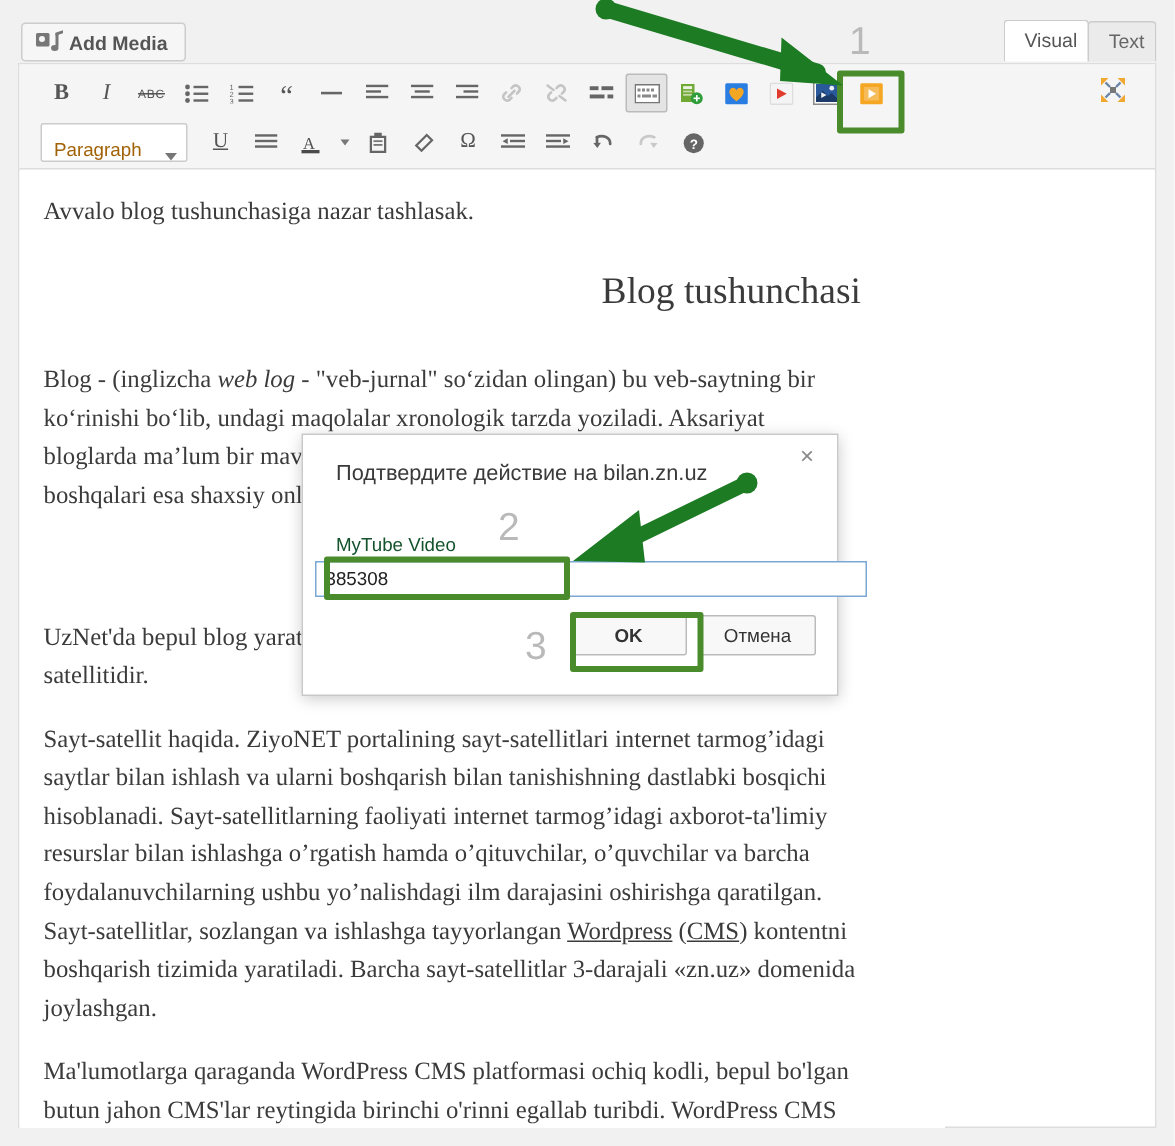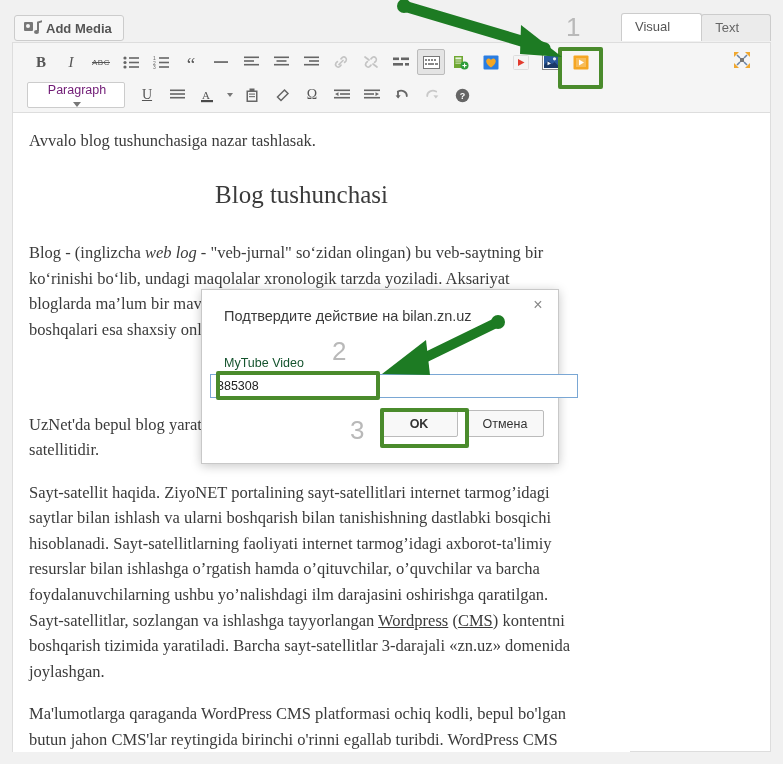--- a/index.html
+++ b/index.html
@@ -42,21 +42,21 @@
     background:#777;border-radius:50% 50% 50% 50%;
   }
   .am-icon .note:after{
     content:"";position:absolute;left:0px;top:-1px;width:5px;height:2px;
     background:#777;transform:skewY(-18deg);
   }
   
   .tabs{position:absolute;right:12px;top:13px;display:flex;align-items:flex-end;}
   .tab{
     height:27px;box-sizing:border-box;
-    padding:5px 31px 0 13px;
+    padding:5px 7px 0 13px;
     font-size:13px;color:#666;
     background:#ebebeb;border:1px solid #ccc;border-bottom:none;
     border-radius:3px 3px 0 0;
     margin-left:-1px;cursor:pointer;
   }
   .tab.active{background:#fff;color:#555;border-color:#ccc;height:28px;}
   
   .editor{
     position:absolute;left:12px;top:42px;width:759px;height:710px;
     background:#fff;border:1px solid #ddd;box-sizing:border-box;
@@ -74,23 +74,23 @@
     margin-right:2px;border-radius:2px;cursor:pointer;
     color:#555;font-size:14px;position:relative;
     border:1px solid transparent;box-sizing:border-box;
   }
   .tbtn.pressed{background:#e4e4e4;border:1px solid #bbb;}
   .tbtn.disabled{color:#c9c9c9;}
   .tbtn svg{display:block;}
   .select-para{
     height:26px;box-sizing:border-box;width:98px;
     background:#fff;border:1px solid #ccc;border-radius:2px;
-    font-size:12.5px;color:#701a75;
-    display:flex;align-items:center;justify-content:space-between;
-    padding:0 6px 0 8px;margin-right:8px;cursor:pointer;flex-direction:column;
+    font-size:12.5px;color:#a16207;
+    display:flex;align-items:flex-end;justify-content:space-between;
+    padding:0 6px 0 8px;margin-right:8px;cursor:pointer;
   }
   .caret{
     width:0;height:0;border-left:4px solid transparent;border-right:4px solid transparent;
     border-top:5px solid #777;
   }
   .caret.sm{border-left-width:3px;border-right-width:3px;border-top-width:4px;}
   .fullscreen{
     position:absolute;right:14px;top:4px;width:28px;height:26px;
     display:flex;align-items:center;justify-content:center;cursor:pointer;
   }
@@ -106,21 +106,21 @@
     background:#fff;overflow:hidden;
   }
   .doc{
     padding:14px 56px 10px 16px;
     font-family:"Liberation Serif", serif;
     color:#3b3b3b;font-size:16.5px;line-height:1.55;
   }
   .doc p{margin:0 0 17px 0;}
   .doc h2{
     font-family:"Liberation Serif", serif;
-    font-weight:400;font-size:25px;text-align:center;
+    font-weight:400;font-size:25px;text-align:right;
     margin:22px 0 26px 0;color:#3b3b3b;
   }
   .doc em{font-style:italic;}
   .doc a{color:#3b3b3b;text-decoration:underline;}
   .gap{height:52px;}
   
   .dialog{
     position:absolute;left:201px;top:289px;width:358px;height:175px;
     background:#fff;border:1px solid #c8c8c8;
     box-shadow:0 2px 10px rgba(0,0,0,.22);

